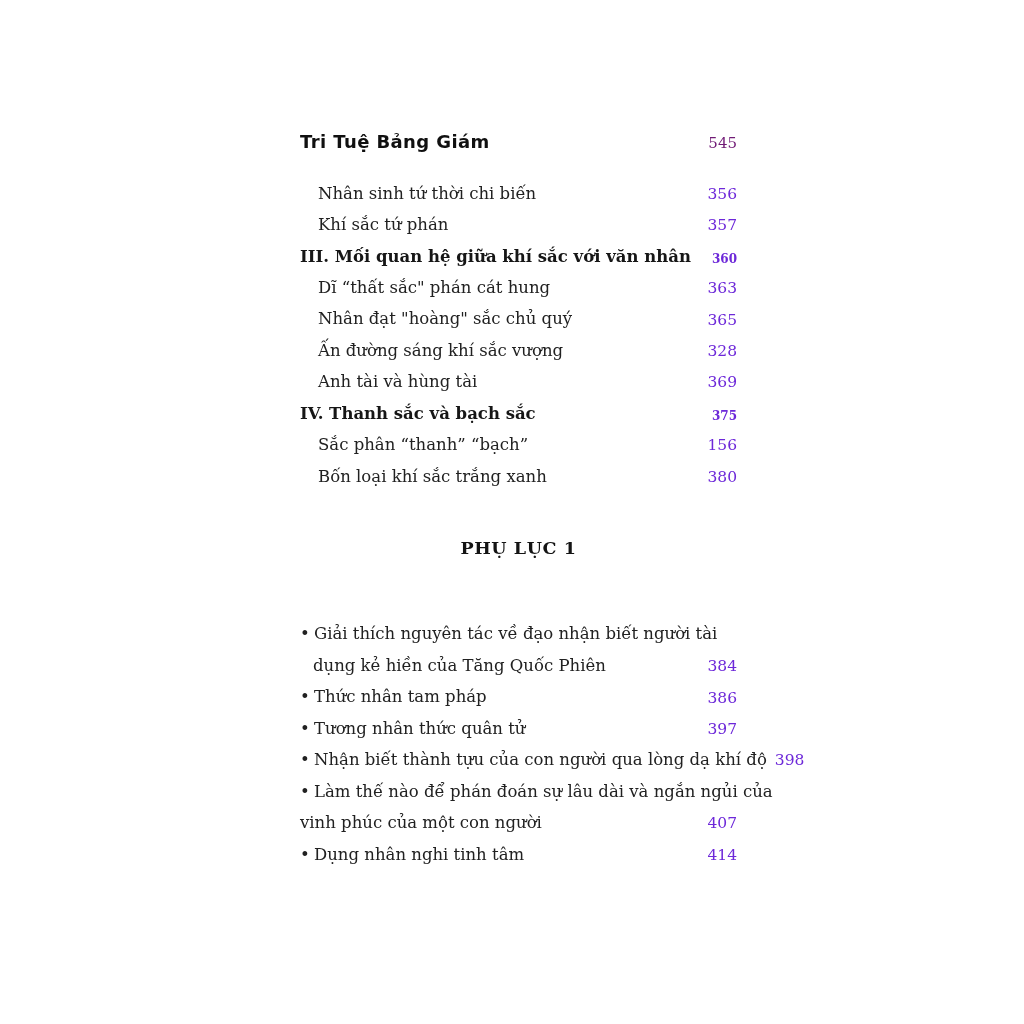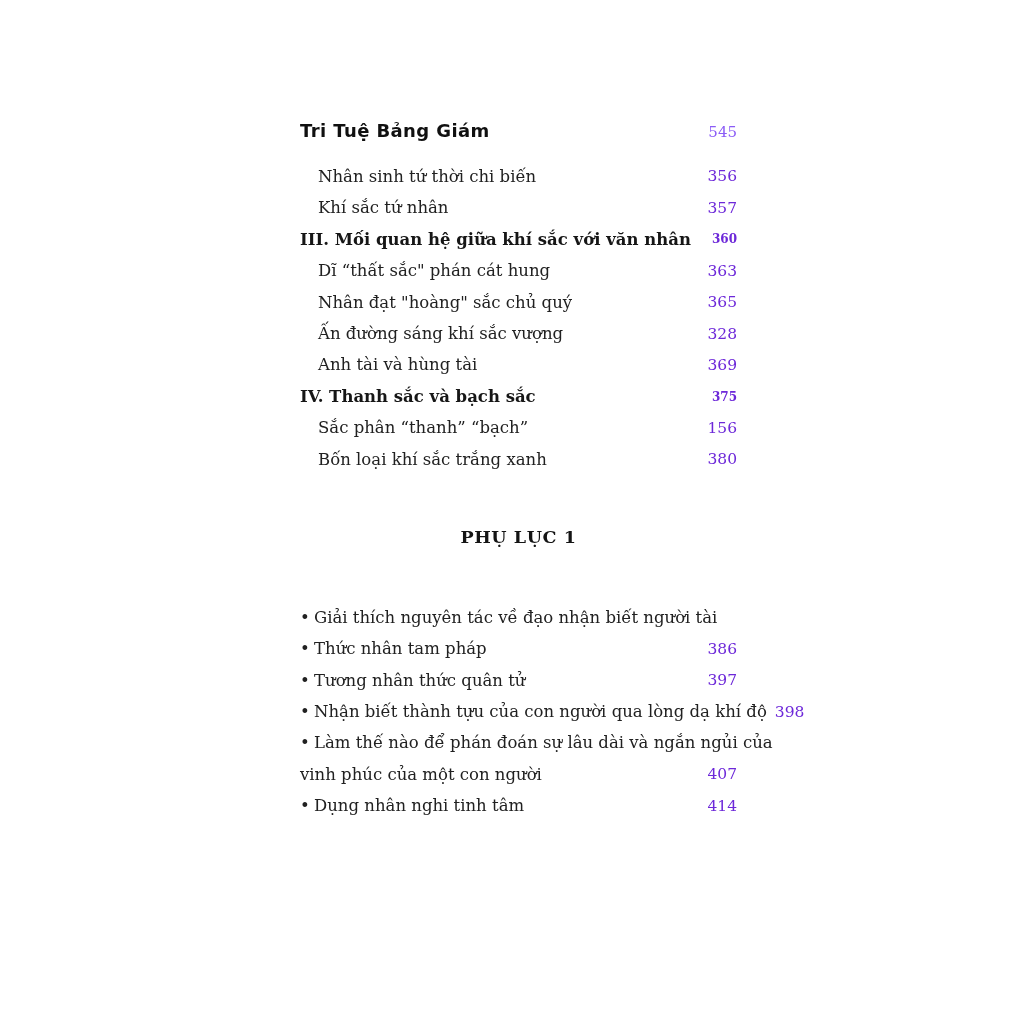--- a/index.html
+++ b/index.html
@@ -1,29 +1,29 @@
 <!DOCTYPE html>
 <html><head>
 <meta charset="utf-8">
 <style>
   html,body { margin:0; padding:0; background:#ffffff; }
   .page {
     width:1024px; height:1024px; background:#ffffff; position:relative;
     font-family:"DejaVu Serif", serif; color:#212121; overflow:hidden;
   }
-  .content { position:absolute; left:300px; top:120px; width:437px; }
+  .content { position:absolute; left:300px; top:131px; width:437px; }
   .header-row { display:flex; justify-content:space-between; align-items:baseline; height:22px; }
   .book-title {
     font-family:"DejaVu Sans", sans-serif; font-weight:bold; font-size:18px;
     letter-spacing:0.4px; color:#101010;
   }
-  .header-page { font-size:15px; color:#8b5cf6; }
+  .header-page { font-size:15px; color:#701a75; }
   .toc { margin-top:19px; }
   .row {
-    display:flex; justify-content:space-between; align-items:center;
+    display:flex; justify-content:space-between; align-items:flex-end;
     height:31.45px; font-size:16.5px; line-height:1.2;
   }
   .label { white-space:nowrap; }
   .sub .label { padding-left:18px; }
   .section { font-weight:bold; color:#161616; }
   .page-num { font-size:15.5px; color:#6d28d9; padding-left:8px; }
   .section .page-num { font-weight:bold; font-size:12px; }
   .appendix-title-wrap {
     margin-top:46px; height:31.45px; display:flex; align-items:center; justify-content:center;
   }
@@ -43,21 +43,21 @@
       <span class="book-title">Tri Tuệ Bảng Giám</span>
       <span class="header-page">545</span>
     </div>
 
     <div class="toc">
       <div class="row sub">
         <span class="label">Nhân sinh tứ thời chi biến</span>
         <span class="page-num">356</span>
       </div>
       <div class="row sub">
-        <span class="label">Khí sắc tứ nhân</span>
+        <span class="label">Khí sắc tứ phán</span>
         <span class="page-num">357</span>
       </div>
       <div class="row section">
         <span class="label">III. Mối quan hệ giữa khí sắc với văn nhân</span>
         <span class="page-num">360</span>
       </div>
       <div class="row sub">
         <span class="label">Dĩ “thất sắc" phán cát hung</span>
         <span class="page-num">363</span>
       </div>
@@ -89,20 +89,24 @@
 
     <div class="appendix-title-wrap">
       <span class="appendix-title">PHỤ LỤC 1</span>
     </div>
 
     <div class="appendix">
       <div class="row">
         <span class="label"><span class="bullet">•</span><span>Giải thích nguyên tác về đạo nhận biết người tài</span></span>
         <span class="page-num"></span>
       </div>
+      <div class="row hang">
+        <span class="label">dụng kẻ hiền của Tăng Quốc Phiên</span>
+        <span class="page-num">384</span>
+      </div>
       <div class="row">
         <span class="label"><span class="bullet">•</span><span>Thức nhân tam pháp</span></span>
         <span class="page-num">386</span>
       </div>
       <div class="row">
         <span class="label"><span class="bullet">•</span><span>Tương nhân thức quân tử</span></span>
         <span class="page-num">397</span>
       </div>
       <div class="row">
         <span class="label"><span class="bullet">•</span><span>Nhận biết thành tựu của con người qua lòng dạ khí độ</span></span>

